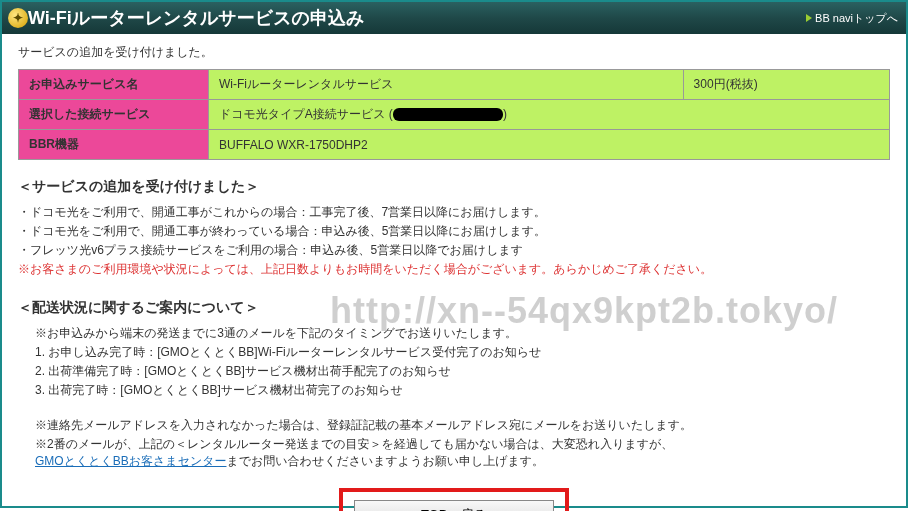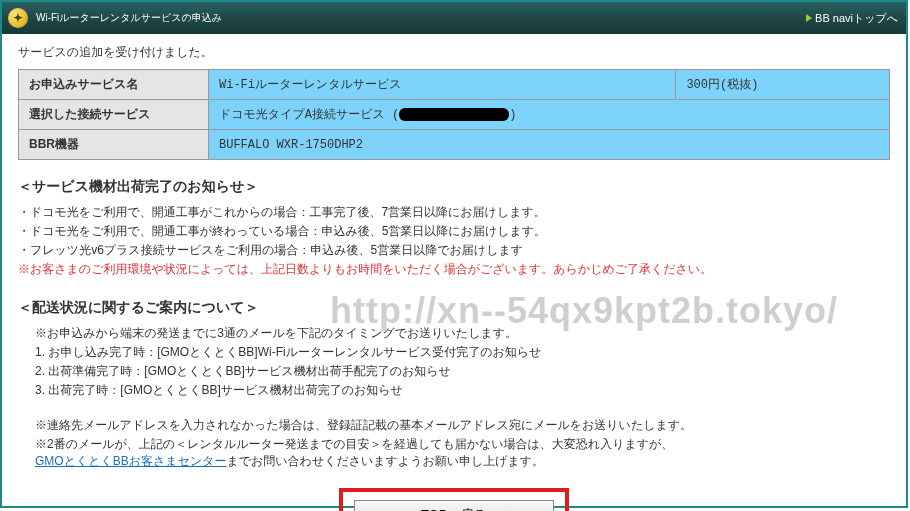--- a/index.html
+++ b/index.html
@@ -1,29 +1,29 @@
 <!DOCTYPE html>
 <html><head>
 <meta charset="utf-8">
 <style>
 * { margin: 0; padding: 0; box-sizing: border-box; }
 body { font-family: "MS PGothic", "Hiragino Kaku Gothic Pro", Meiryo, sans-serif; background: #fff; width: 910px; height: 511px; overflow: hidden; position: relative; }
 .outer { border: 2px solid #1a8b8b; width: 908px; height: 508px; }
 .header { background: linear-gradient(#2a6060 0%, #1f4848 50%, #153838 100%); color: #fff; height: 32px; display: flex; align-items: center; justify-content: space-between; padding: 0 8px 0 6px; }
 .header-left { display: flex; align-items: center; }
 .logo-circle { width: 20px; height: 20px; border-radius: 50%; background: radial-gradient(circle at 35% 35%, #ffe680, #d4a000); display: flex; align-items: center; justify-content: center; font-size: 12px; color: #5a4a00; font-weight: bold; }
-.header-title { font-size: 10px; font-weight: normal; margin-left: 8px; }
+.header-title { font-size: 18px; font-weight: bold; }
 .header-link { color: #fff; font-size: 11px; display: flex; align-items: center; cursor: pointer; padding-left: 30px; }
 .header-link::before { content: ""; display: inline-block; width: 0; height: 0; border-top: 4px solid transparent; border-bottom: 4px solid transparent; border-left: 6px solid #9acd32; margin-right: 3px; }
 .content { padding: 10px 16px; font-size: 12px; color: #333; }
 .msg { margin-bottom: 8px; }
 .table { width: 100%; border-collapse: collapse; margin-bottom: 18px; }
 .table th, .table td { border: 1px solid #999; padding: 6px 10px; text-align: left; vertical-align: middle; }
-.table th { background: #e5e5e5; font-weight: bold; width: 190px; font-size: 12px; }
-.table td { background: #7dd3fc; font-family: Liberation Mono, monospace; }
+.table th { background: #ec4899; font-weight: bold; width: 190px; font-size: 12px; }
+.table td { background: #bef264; }
 .price-cell { text-align: right; white-space: nowrap; margin-top: 44px; }
 .redact { display: inline-block; width: 110px; height: 13px; background: #000; vertical-align: middle; border-radius: 6px; }
 h3 { font-size: 14px; margin: 10px 0 8px 0; font-weight: bold; }
 .bullets { list-style: none; margin-bottom: 2px; }
 .bullets li { padding-left: 0; margin: 2px 0; }
 .bullets li::before { content: "・"; }
 .note-red { color: #dd3333; margin-bottom: 21px; }
 .plain { margin: 2px 17px; }
 .link-text { color: #1a6db8; text-decoration: underline; cursor: pointer; }
 .btn-wrap { margin: 18px auto 0; width: 230px; padding: 8px; border: 4px solid #e21a1a; display: flex; justify-content: center; }
@@ -58,21 +58,21 @@
           <span>ドコモ光タイプA接続サービス (</span><span class="redact"></span><span>)</span>
         </td>
       </tr>
       <tr>
         <th>BBR機器</th>
         <td colspan="2">BUFFALO WXR-1750DHP2</td>
       </tr>
     </tbody>
       </table>
 
-    <h3>＜サービス機材出荷完了のお知らせ＞</h3>
+    <h3>＜サービスの追加を受け付けました＞</h3>
     <ul class="bullets">
       <li>ドコモ光をご利用で、開通工事がこれからの場合：工事完了後、7営業日以降にお届けします。</li>
       <li>ドコモ光をご利用で、開通工事が終わっている場合：申込み後、5営業日以降にお届けします。</li>
       <li>フレッツ光v6プラス接続サービスをご利用の場合：申込み後、5営業日以降でお届けします</li>
     </ul>
     <p class="note-red">※お客さまのご利用環境や状況によっては、上記日数よりもお時間をいただく場合がございます。あらかじめご了承ください。</p>
 
     <h3>＜配送状況に関するご案内について＞</h3>
     <p class="plain">※お申込みから端末の発送までに3通のメールを下記のタイミングでお送りいたします。</p>
     <p class="plain">1. お申し込み完了時：[GMOとくとくBB]Wi-Fiルーターレンタルサービス受付完了のお知らせ</p>

